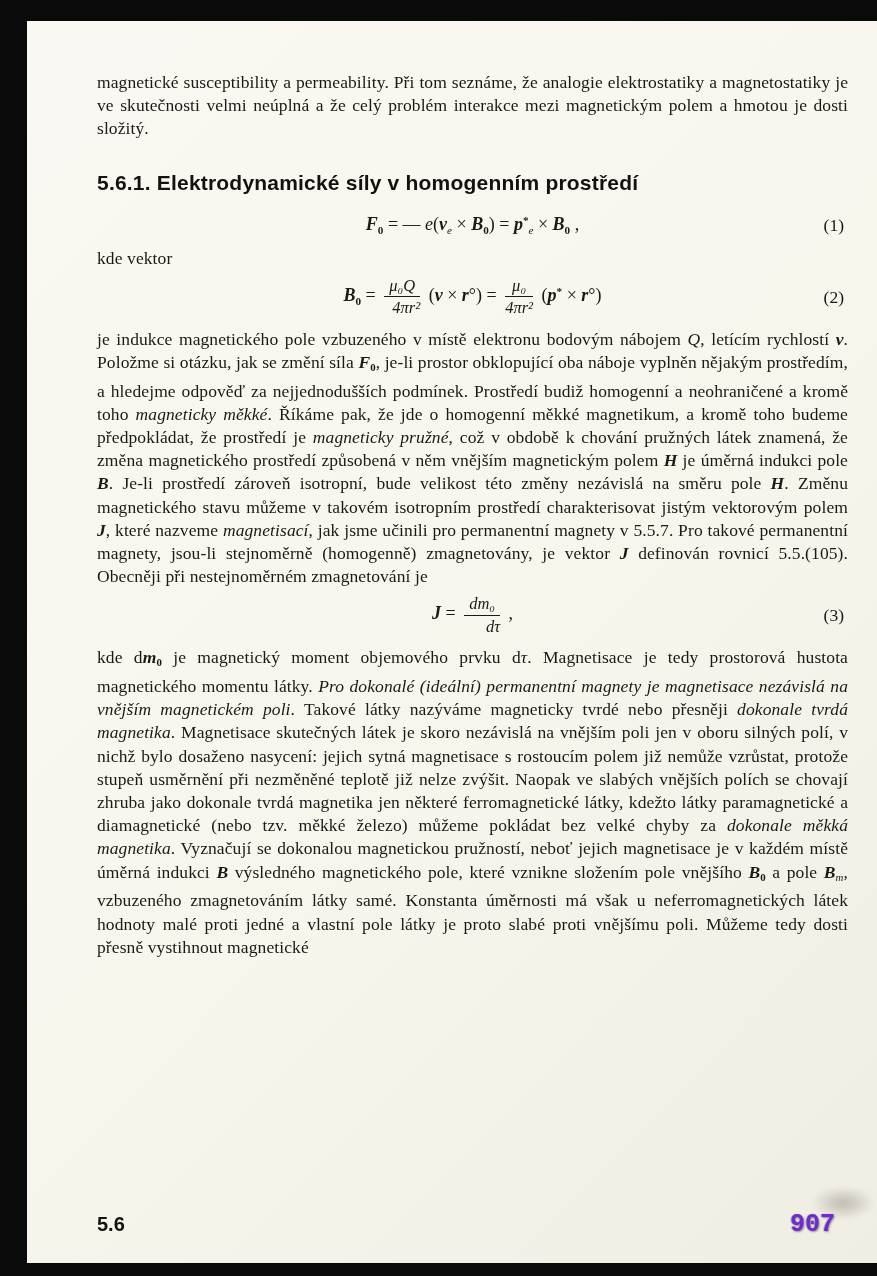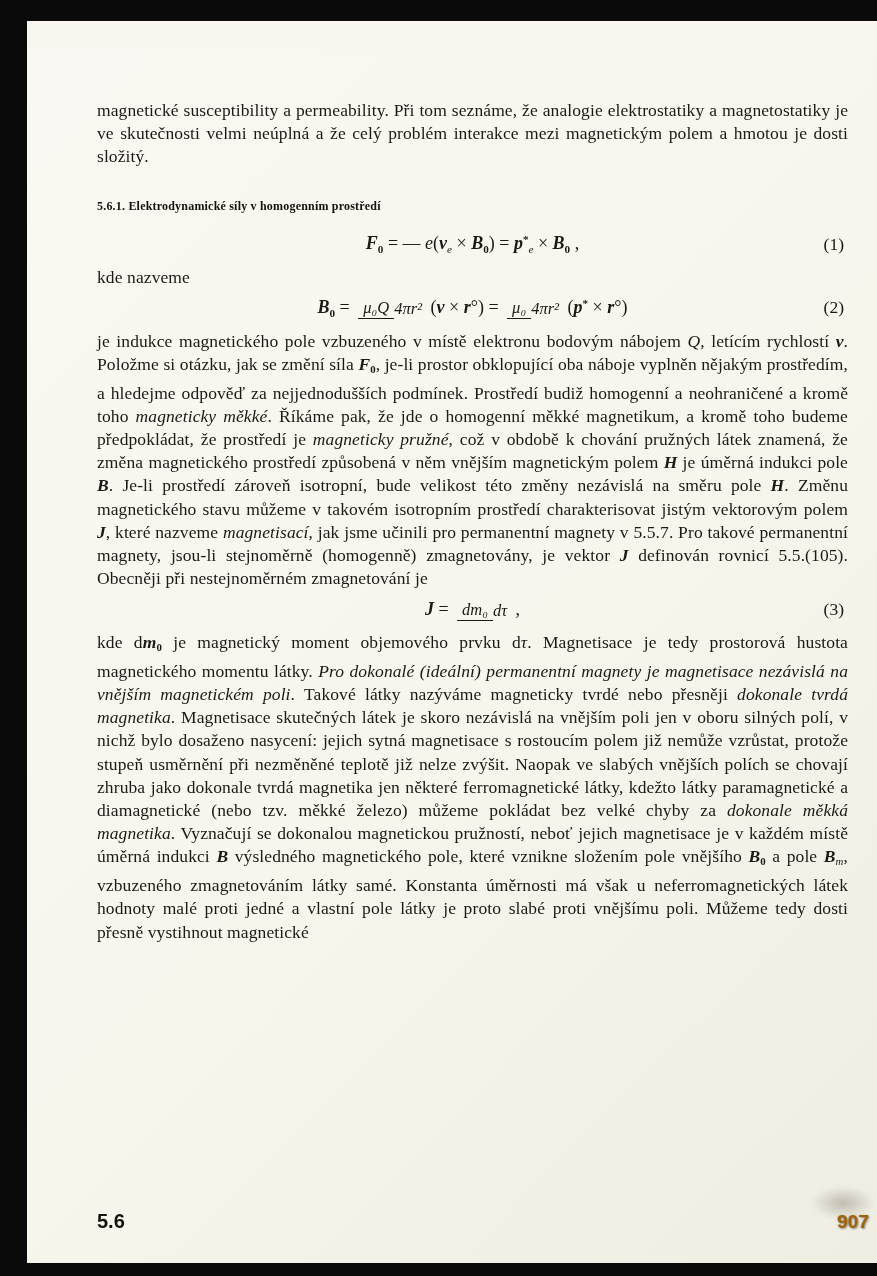--- a/index.html
+++ b/index.html
@@ -23,35 +23,34 @@
   }
   .edge-bottom {
     position: absolute; bottom: 0; left: 0; width: 100%; height: 13px;
     background: #0a0a0a;
   }
   .paper {
     position: absolute;
     top: 21px; left: 27px; right: 0; bottom: 13px;
     background: linear-gradient(135deg, #faf8f2 0%, #f7f5ec 55%, #f0eee3 100%);
     padding: 50px 29px 0 70px;
-    margin-top: 28px;
   }
   .body {
     margin: 0;
     font-size: 17.5px;
     line-height: 23.2px;
     text-align: justify;
     letter-spacing: 0.1px;
   }
   .indent { text-indent: 24px; }
   .section-heading {
     margin: 30px 0 18px 0;
-    font-family: Liberation Serif, serif;
+    font-family: Liberation Sans, sans-serif;
     font-weight: bold;
-    font-size: 12px;
+    font-size: 21px;
     letter-spacing: 0.2px;
     color: #14120f;
   }
   .equation {
     position: relative;
     text-align: center;
     margin: 9px 0;
     font-size: 18px;
     line-height: 1.3;
   }
@@ -63,48 +62,48 @@
     font-size: 17.5px;
   }
   
   .i  { font-style: italic; }
   .b  { font-weight: bold; }
   .bi { font-weight: bold; font-style: italic; }
   .sub { font-size: 62%; vertical-align: -0.32em; }
   .sup { font-size: 62%; vertical-align: 0.55em; }
   .frac {
     display: inline-flex;
-    flex-direction: row;
+    flex-direction: column;
     text-align: center;
     vertical-align: middle;
     margin: 0 4px;
     line-height: 1.18;
     font-size: 16.5px;
     font-style: italic;
   }
   .frac .fnum { display: block; border-bottom: 1.4px solid #1b1916; padding: 0 5px 1px 5px; }
-  .frac .fden { display: block; padding-top: 1px; }
+  .frac .fden { display: block; padding-top: 1px; text-align: right; }
   .footer {
     position: absolute;
-    left: 97px; right: 8px; top: 1210px;
+    left: 97px; right: 42px; top: 1210px;
     display: flex;
     justify-content: space-between;
     align-items: baseline;
   }
   .footer-section {
     font-family: "Liberation Sans", sans-serif;
     font-weight: bold;
     font-size: 20px;
     color: #14120f;
   }
   .footer-page {
-    font-family: Liberation Sans, sans-serif;
+    font-family: Liberation Mono, monospace;
     font-weight: bold;
-    font-size: 19px;
-    color: #a16207;
+    font-size: 25px;
+    color: #6d28d9;
     text-shadow: 1px 1px 2px rgba(60,55,45,0.55), -1px 0 1px rgba(60,55,45,0.25);
   }
   .smudge {
     position: absolute;
     right: 2px; top: 1186px;
     width: 64px; height: 34px;
     background: radial-gradient(ellipse at center, rgba(110,104,92,0.38), rgba(110,104,92,0) 70%);
     filter: blur(2px);
   }
 </style>
@@ -118,21 +117,21 @@
     <p class="body"><span>magnetické susceptibility a permeability. Při tom seznáme, že analogie elektrostatiky a magnetostatiky je ve skutečnosti velmi neúplná a že celý problém interakce mezi magnetickým polem a hmotou je dosti složitý.</span></p>
 
     <h2 class="section-heading">5.6.1. Elektrodynamické síly v homogenním prostředí</h2>
 
 
     <div class="equation">
       <span class="eq-body"><span class="bi">F</span><span class="sub b">0</span><span> = — </span><span class="i">e</span><span>(</span><span class="bi">v</span><span class="sub i">e</span><span> × </span><span class="bi">B</span><span class="sub b">0</span><span>) = </span><span class="bi">p</span><span class="sup b">*</span><span class="sub i">e</span><span> × </span><span class="bi">B</span><span class="sub b">0</span><span> ,</span></span>
       <span class="eq-number">(1)</span>
     </div>
 
-    <p class="body"><span>kde nazveme</span></p>
+    <p class="body"><span>kde vektor</span></p>
 
     <div class="equation eq-tall">
       <span class="eq-body"><span class="bi">B</span><span class="sub b">0</span><span> = </span><span class="frac">
             <span class="fnum">μ₀Q</span>
             <span class="fden">4πr²</span>
           </span><span> (</span><span class="bi">v</span><span> × </span><span class="bi">r</span><span>°</span><span>) = </span><span class="frac">
             <span class="fnum">μ₀</span>
             <span class="fden">4πr²</span>
           </span><span> (</span><span class="bi">p</span><span class="sup b">*</span><span> × </span><span class="bi">r</span><span>°</span><span>)</span></span>
       <span class="eq-number">(2)</span>

